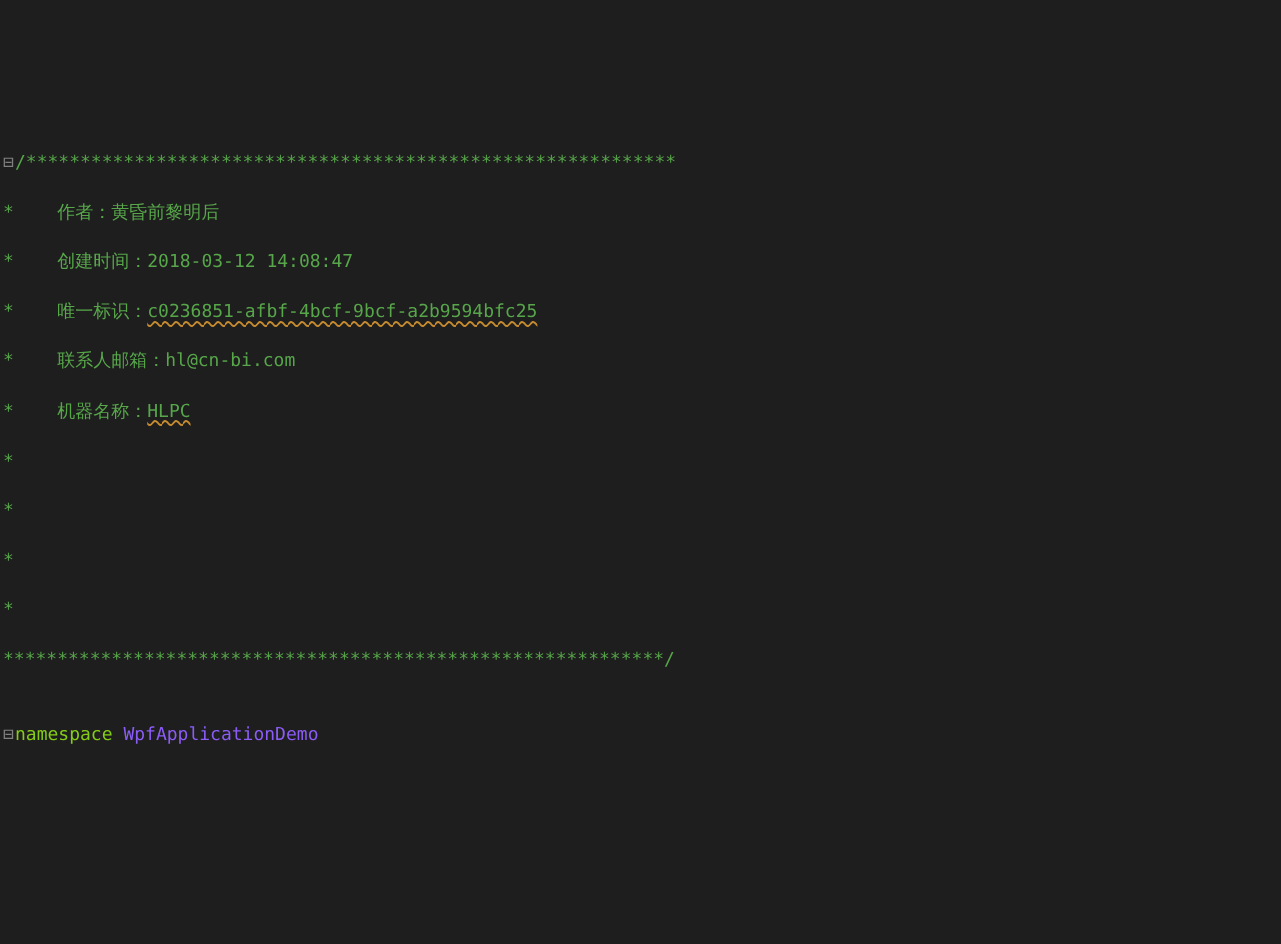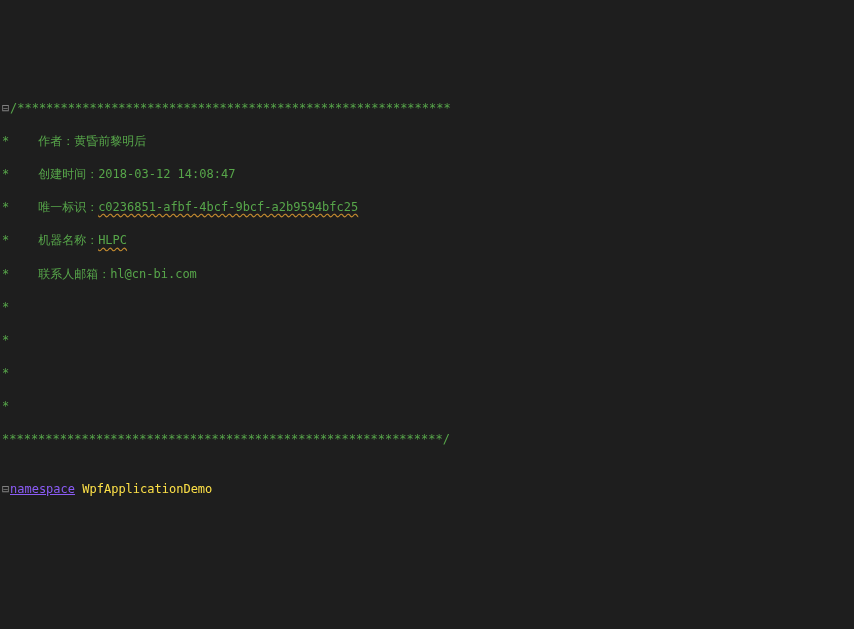--- a/index.html
+++ b/index.html
@@ -8,43 +8,43 @@
       background:#1e1e1e;
       color:#dcdcdc;
       font-family:"NSimSun","SimSun","Consolas",monospace;
       font-size:12px;
       line-height:16.6px;
       white-space:pre;
     }
     .editor { padding:0 0 0 2px; }
     .line { height:16.6px; }
     .comment { color:#57a64a; }
-    .kw { color:#8b5cf6;text-decoration:underline; }
-    .plain { color:#fde047; }
+    .kw { color:#84cc16; }
+    .plain { color:#8b5cf6; }
     .squig {
       text-decoration-line:underline;
       text-decoration-style:wavy;
       text-decoration-color:#c58b2e;
       text-underline-offset:2px;
     }
     .outline { color:#808080; display:inline-block; width:8px; }
   </style>
 </head>
 <body>
 
 
 
 <div class="editor">
 
 <div class="line"><span class="outline">⊟</span><span class="comment">/************************************************************</span></div>
 <div class="line"><span class="comment"><span>*</span>    <span>作者：</span><span>黄昏前黎明后</span></span></div>
 <div class="line"><span class="comment"><span>*</span>    <span>创建时间：</span><span>2018-03-12 14:08:47</span></span></div>
 <div class="line"><span class="comment"><span>*</span>    <span>唯一标识：</span><span class="squig">c0236851-afbf-4bcf-9bcf-a2b9594bfc25</span></span></div>
+<div class="line"><span class="comment"><span>*</span>    <span>联系人邮箱：</span><span>hl@cn-bi.com</span></span></div>
 <div class="line"><span class="comment"><span>*</span>    <span>机器名称：</span><span class="squig">HLPC</span></span></div>
-<div class="line"><span class="comment"><span>*</span>    <span>联系人邮箱：</span><span>hl@cn-bi.com</span></span></div>
 <div class="line"><span class="comment">*</span></div>
 <div class="line"><span class="comment">*</span></div>
 <div class="line"><span class="comment">*</span></div>
 <div class="line"><span class="comment">*</span></div>
 <div class="line"><span class="comment">*************************************************************/</span></div>
 
 <div class="line"><span class="outline">⊟</span><span class="kw">namespace</span><span class="plain"> </span><span class="plain">WpfApplicationDemo</span></div>
 
 
 

